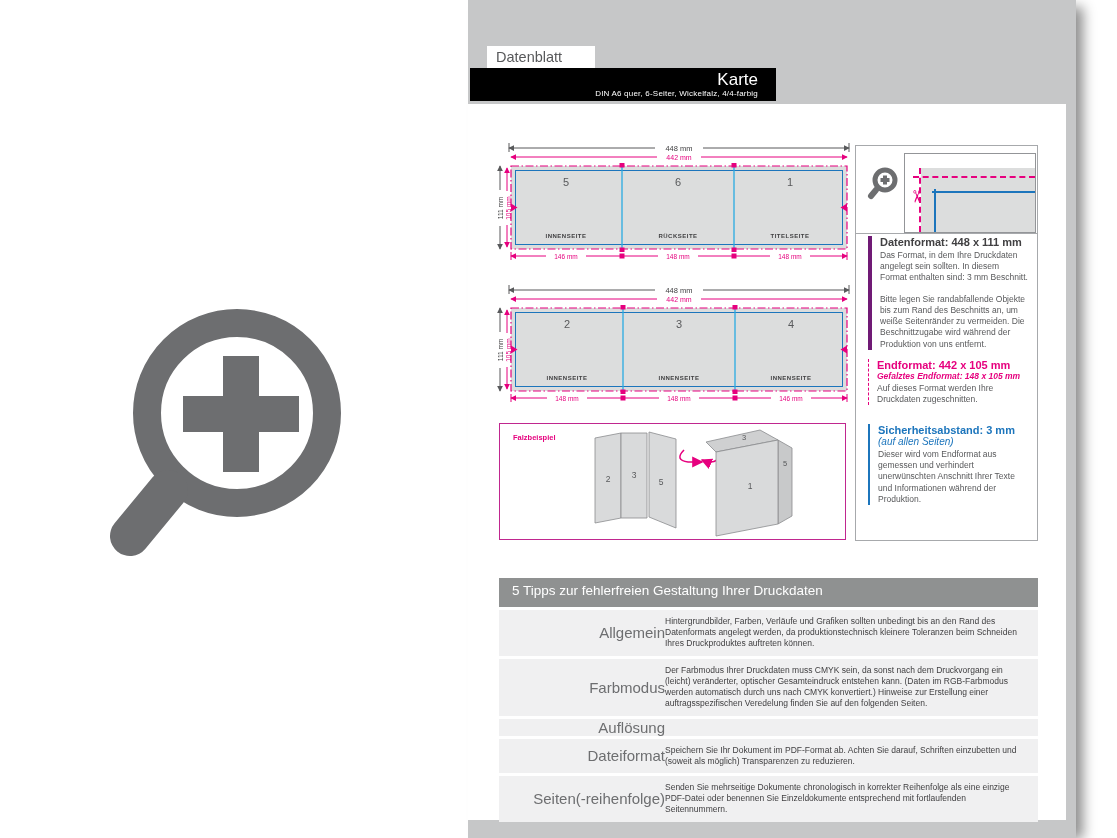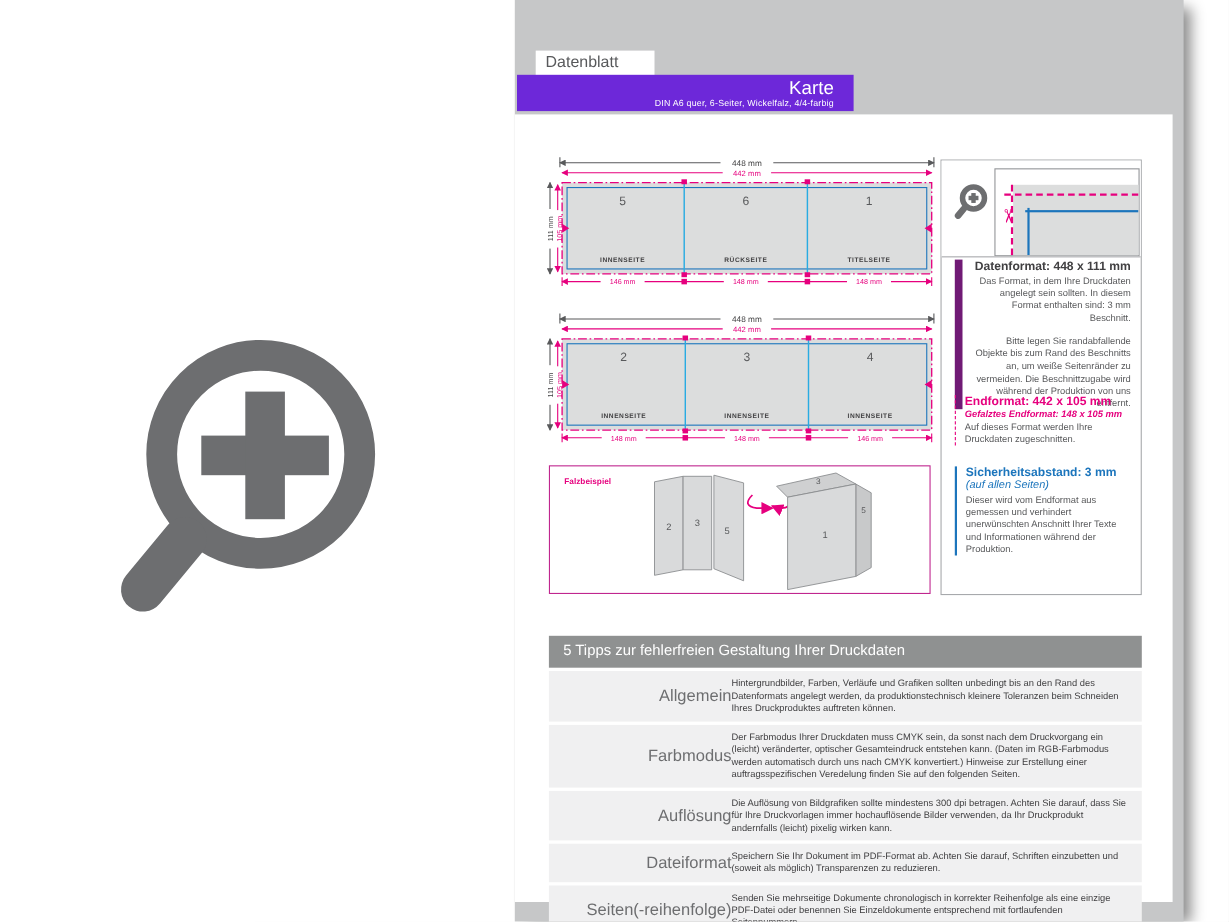--- a/index.html
+++ b/index.html
@@ -8,21 +8,21 @@
   .stage { position:relative; width:1117px; height:838px; overflow:hidden; background:#fff; }
 
   
   .backdrop { position:absolute; left:468px; top:0; width:608px; height:838px;
               background:#c6c7c8; box-shadow:10px 4px 12px -3px rgba(0,0,0,.45); }
   .page { position:absolute; left:468px; top:104px; width:598px; height:716px; background:#ffffff; }
 
   
   .tab { position:absolute; left:487px; top:46px; width:108px; height:24px; background:#ffffff;
          color:#58595b; font-size:14.5px; line-height:22px; padding-left:9px; }
-  .titlebar { position:absolute; left:470px; top:68px; width:306px; height:33px; background:#6d28d9;
+  .titlebar { position:absolute; left:470px; top:68px; width:306px; height:33px; background:#000000;
               display:flex; flex-direction:column; align-items:flex-end; justify-content:center;
               padding-right:18px; color:#ffffff; }
   .titlebar .t1 { font-size:17px; line-height:18px; }
   .titlebar .t2 { font-size:8px; line-height:10px; letter-spacing:.2px; }
 
   
   .bigmag { position:absolute; left:100px; top:288px; }
 
   
   svg.diagram { position:absolute; left:495px; width:360px; height:128px; overflow:visible; }
@@ -44,21 +44,21 @@
   .cornerbox .cutH { position:absolute; left:8px; right:0; top:22px; border-top:2px dashed #e6007e; }
   .cornerbox .cutV { position:absolute; left:14px; top:14px; bottom:0; border-left:2px dashed #e6007e; }
   .cornerbox .safeH { position:absolute; left:27px; right:0; top:37px; border-top:2px solid #1c75bc; }
   .cornerbox .safeV { position:absolute; left:29px; top:35px; bottom:0; border-left:2px solid #1c75bc; }
   .cornerbox .scis { position:absolute; left:4px; top:32px; color:#e6007e; font-size:17px; transform:rotate(90deg); }
 
   .sec { position:absolute; left:12px; width:160px; padding-left:8px; }
   .sec p { font-size:8.5px; line-height:1.32; color:#58595b; margin-top:2px; }
   .sec .h { font-size:11px; font-weight:bold; }
   .sec .sub { font-size:8.5px; font-weight:bold;font-style:italic; }
-  .sec-daten { top:90px;  border-left:7px solid #701a75;text-align:right; }
+  .sec-daten { top:90px;  border-left:4px solid #701a75; }
   .sec-daten .h { color:#414042; }
   .sec-end   { top:213px; border-left:1px dashed #e6007e; }
   .sec-end .h, .sec-end .sub { color:#e6007e; }
   .sec-sich  { top:278px; border-left:2px solid #1c75bc; }
   .sec-sich .h { color:#1c75bc; } .sec-sich .sub { color:#1c75bc; font-weight:normal; font-size:10px; }
   .sec-falz  { top:352px; border-left:2px solid #29abe2; }
   .sec-falz .h { color:#29abe2; }
 
   
   .tips { position:absolute; left:499px; top:578px; width:539px; }
@@ -293,21 +293,20 @@
     <div class="row">
       <div class="lab">Allgemein</div>
       <div class="txt">Hintergrundbilder, Farben, Verläufe und Grafiken sollten unbedingt bis an den Rand des Datenformats angelegt werden, da produktionstechnisch kleinere Toleranzen beim Schneiden Ihres Druckproduktes auftreten können.</div>
     </div>
     <div class="row">
       <div class="lab">Farbmodus</div>
       <div class="txt">Der Farbmodus Ihrer Druckdaten muss CMYK sein, da sonst nach dem Druckvorgang ein (leicht) veränderter, optischer Gesamteindruck entstehen kann. (Daten im RGB-Farbmodus werden automatisch durch uns nach CMYK konvertiert.) Hinweise zur Erstellung einer auftragsspezifischen Veredelung finden Sie auf den folgenden Seiten.</div>
     </div>
     <div class="row">
       <div class="lab">Auflösung</div>
-      <div class="txt">Die Auflösung von Bildgrafiken sollte mindestens 300 dpi betragen. Achten Sie darauf, dass Sie für Ihre Druckvorlagen immer hochauflösende Bilder verwenden, da Ihr Druckprodukt andernfalls (leicht) pixelig wirken kann.</div>
     </div>
     <div class="row">
       <div class="lab">Dateiformat</div>
       <div class="txt">Speichern Sie Ihr Dokument im PDF-Format ab. Achten Sie darauf, Schriften einzubetten und (soweit als möglich) Transparenzen zu reduzieren.</div>
     </div>
     <div class="row">
       <div class="lab">Seiten(-reihenfolge)</div>
       <div class="txt">Senden Sie mehrseitige Dokumente chronologisch in korrekter Reihenfolge als eine einzige PDF-Datei oder benennen Sie Einzeldokumente entsprechend mit fortlaufenden Seitennummern.</div>
     </div>
   </div>

